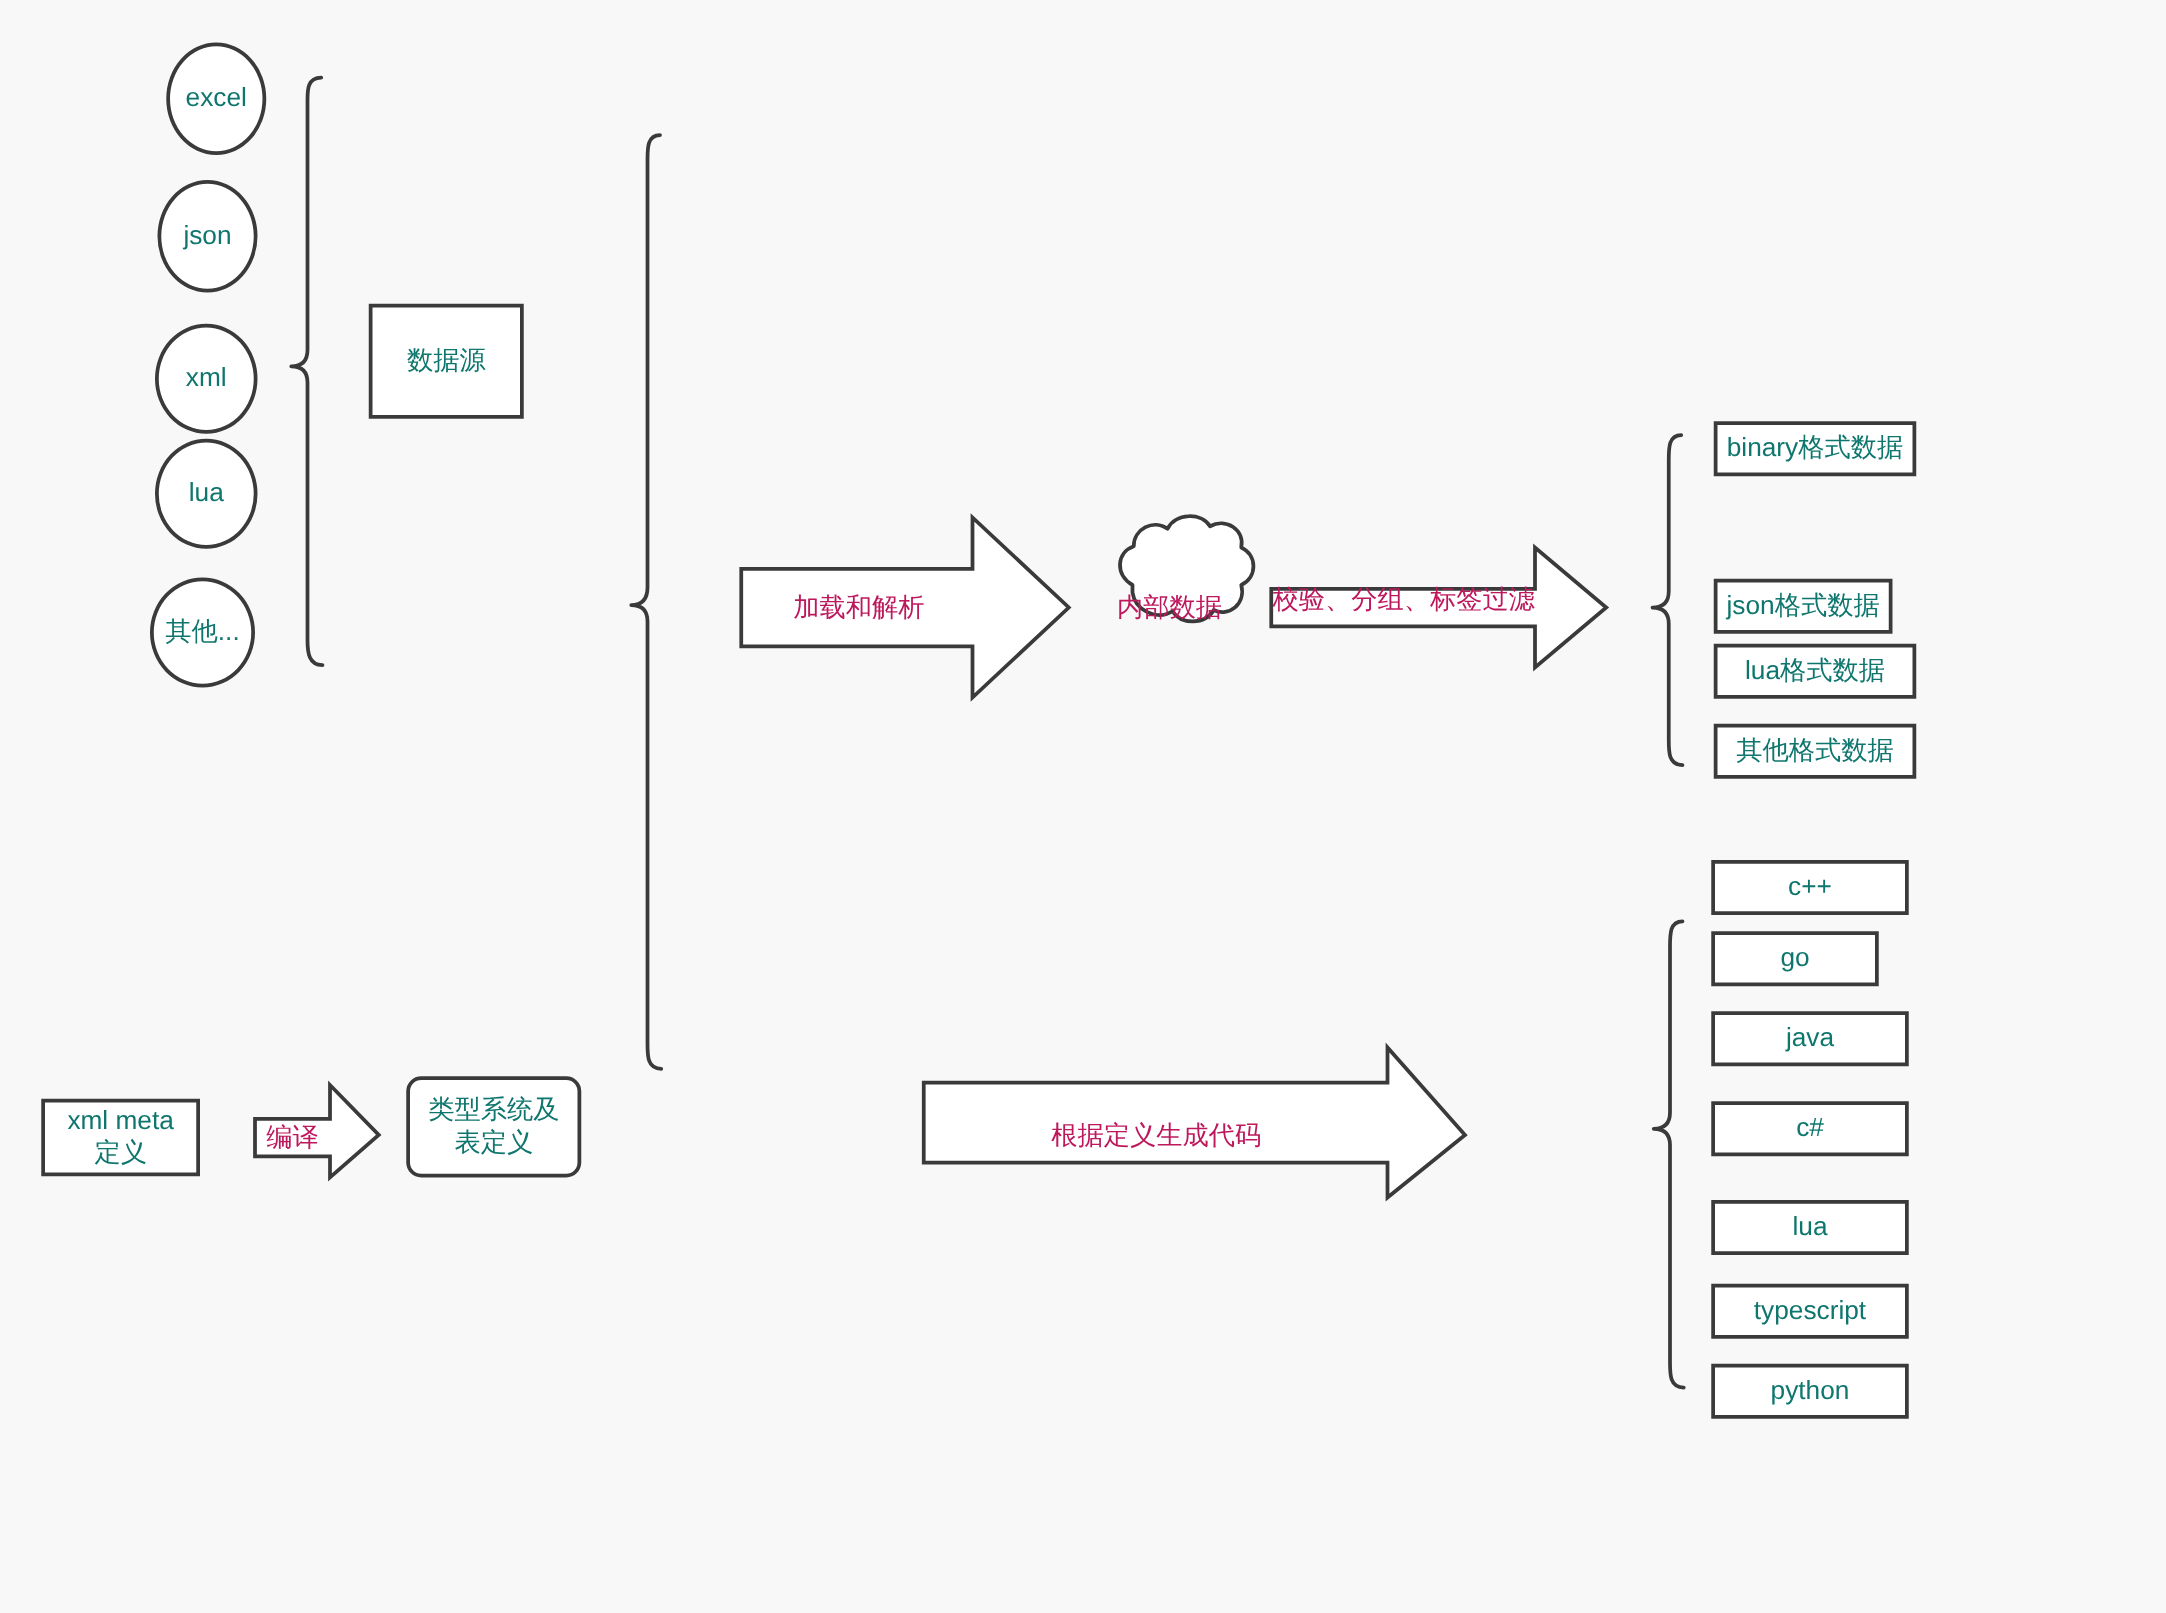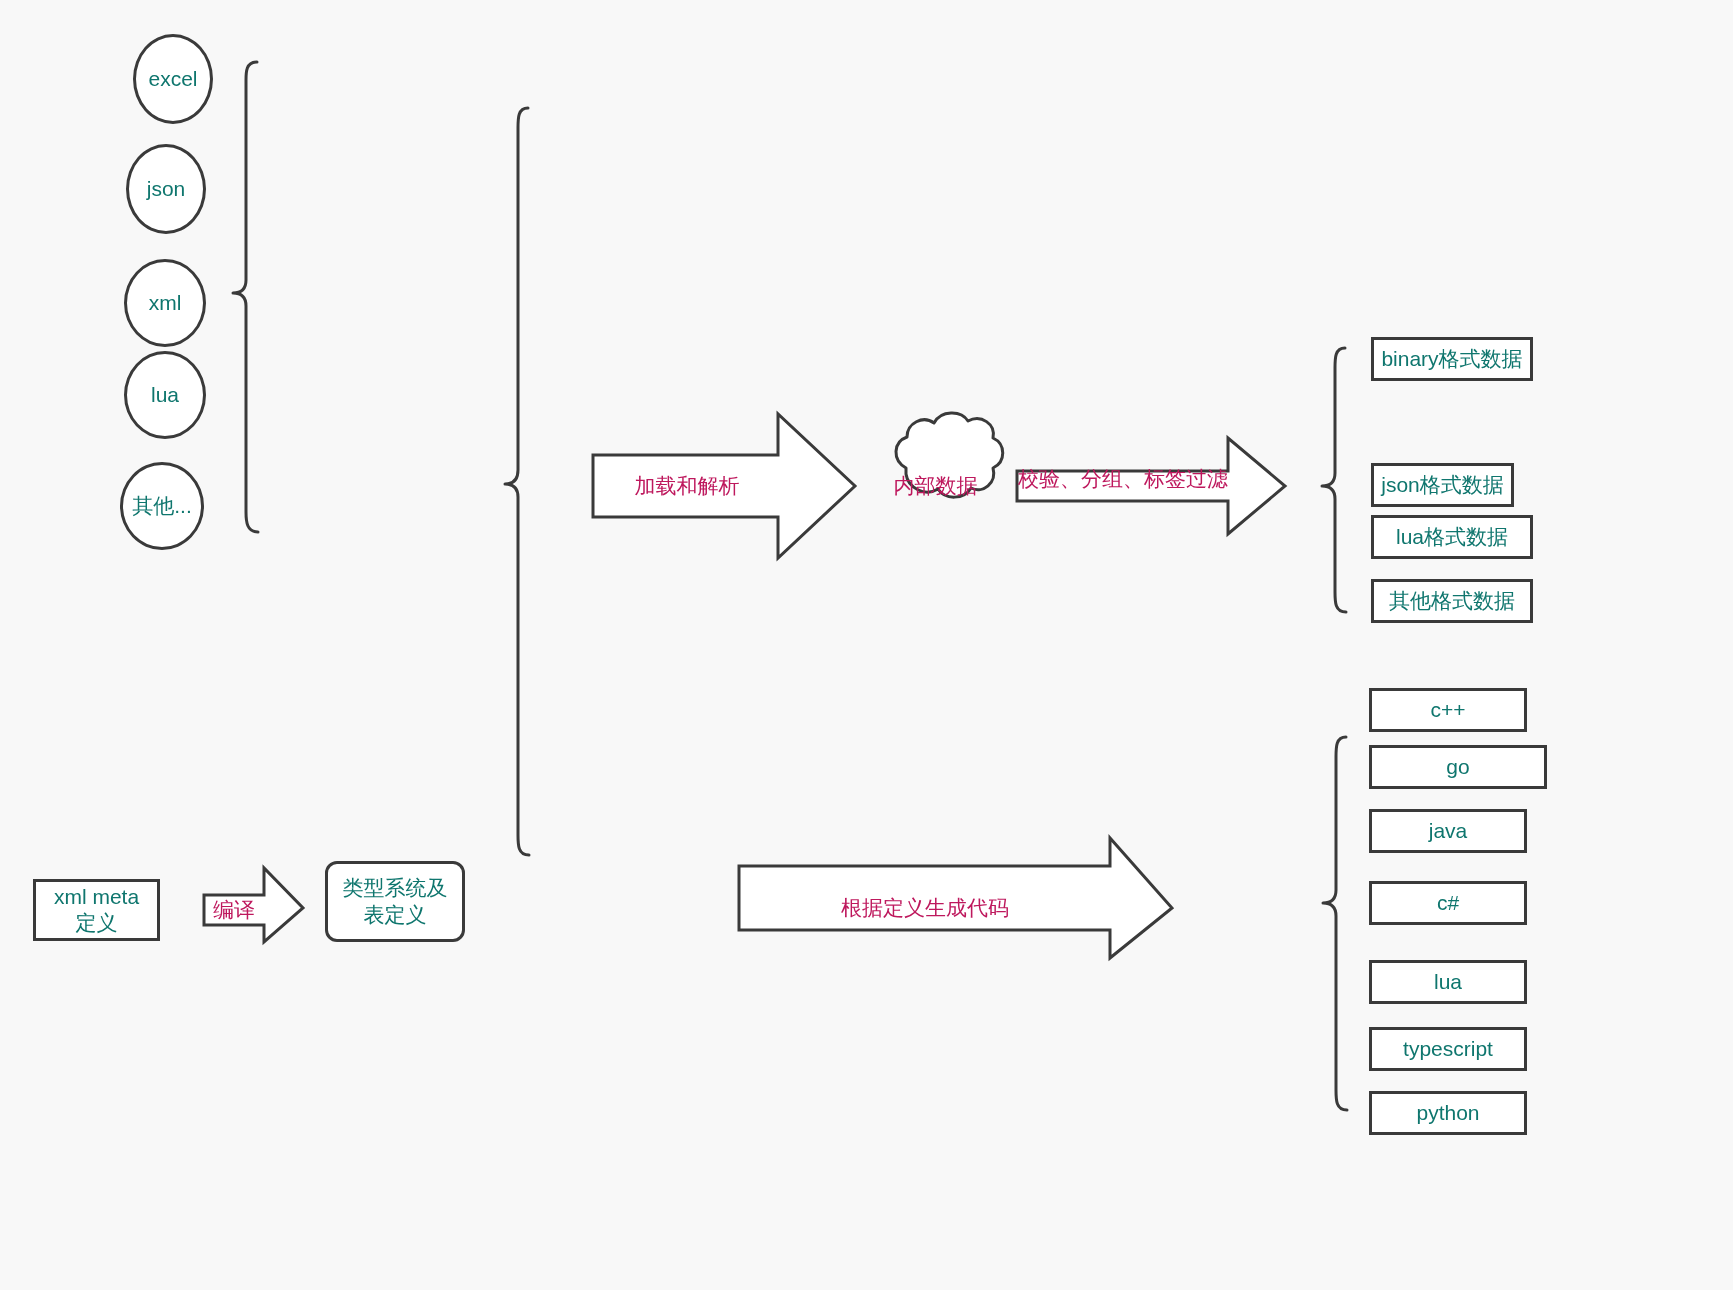--- a/index.html
+++ b/index.html
@@ -96,38 +96,41 @@
   <div class="node ellipse" style="left:124px; top:259px; width:82px; height:88px;">
     <span>xml</span>
   </div>
   <div class="node ellipse" style="left:124px; top:351px; width:82px; height:88px;">
     <span>lua</span>
   </div>
   <div class="node ellipse" style="left:120px; top:462px; width:84px; height:88px;">
     <span>其他...</span>
   </div>
 
+  <div class="node" style="left:295px; top:243px; width:124px; height:92px;">
+    <span>数据源</span>
+  </div>
 
   <div class="node" style="left:1371px; top:337px; width:162px; height:44px;">
     <span>binary格式数据</span>
   </div>
   <div class="node" style="left:1371px; top:427px; width:143px; height:44px;margin-top:36px;">
     <span>json格式数据</span>
   </div>
   <div class="node" style="left:1371px; top:515px; width:162px; height:44px;">
     <span>lua格式数据</span>
   </div>
   <div class="node" style="left:1371px; top:579px; width:162px; height:44px;">
     <span>其他格式数据</span>
   </div>
 
   <div class="node" style="left:1369px; top:688px; width:158px; height:44px;">
     <span>c++</span>
   </div>
-  <div class="node" style="left:1369px; top:745px; width:178px; height:44px;">
+  <div class="node" style="left:1369px; top:745px; width:134px; height:44px;">
     <span>go</span>
   </div>
   <div class="node" style="left:1369px; top:809px; width:158px; height:44px;">
     <span>java</span>
   </div>
   <div class="node" style="left:1369px; top:881px; width:158px; height:44px;">
     <span>c#</span>
   </div>
   <div class="node" style="left:1369px; top:960px; width:158px; height:44px;">
     <span>lua</span>

